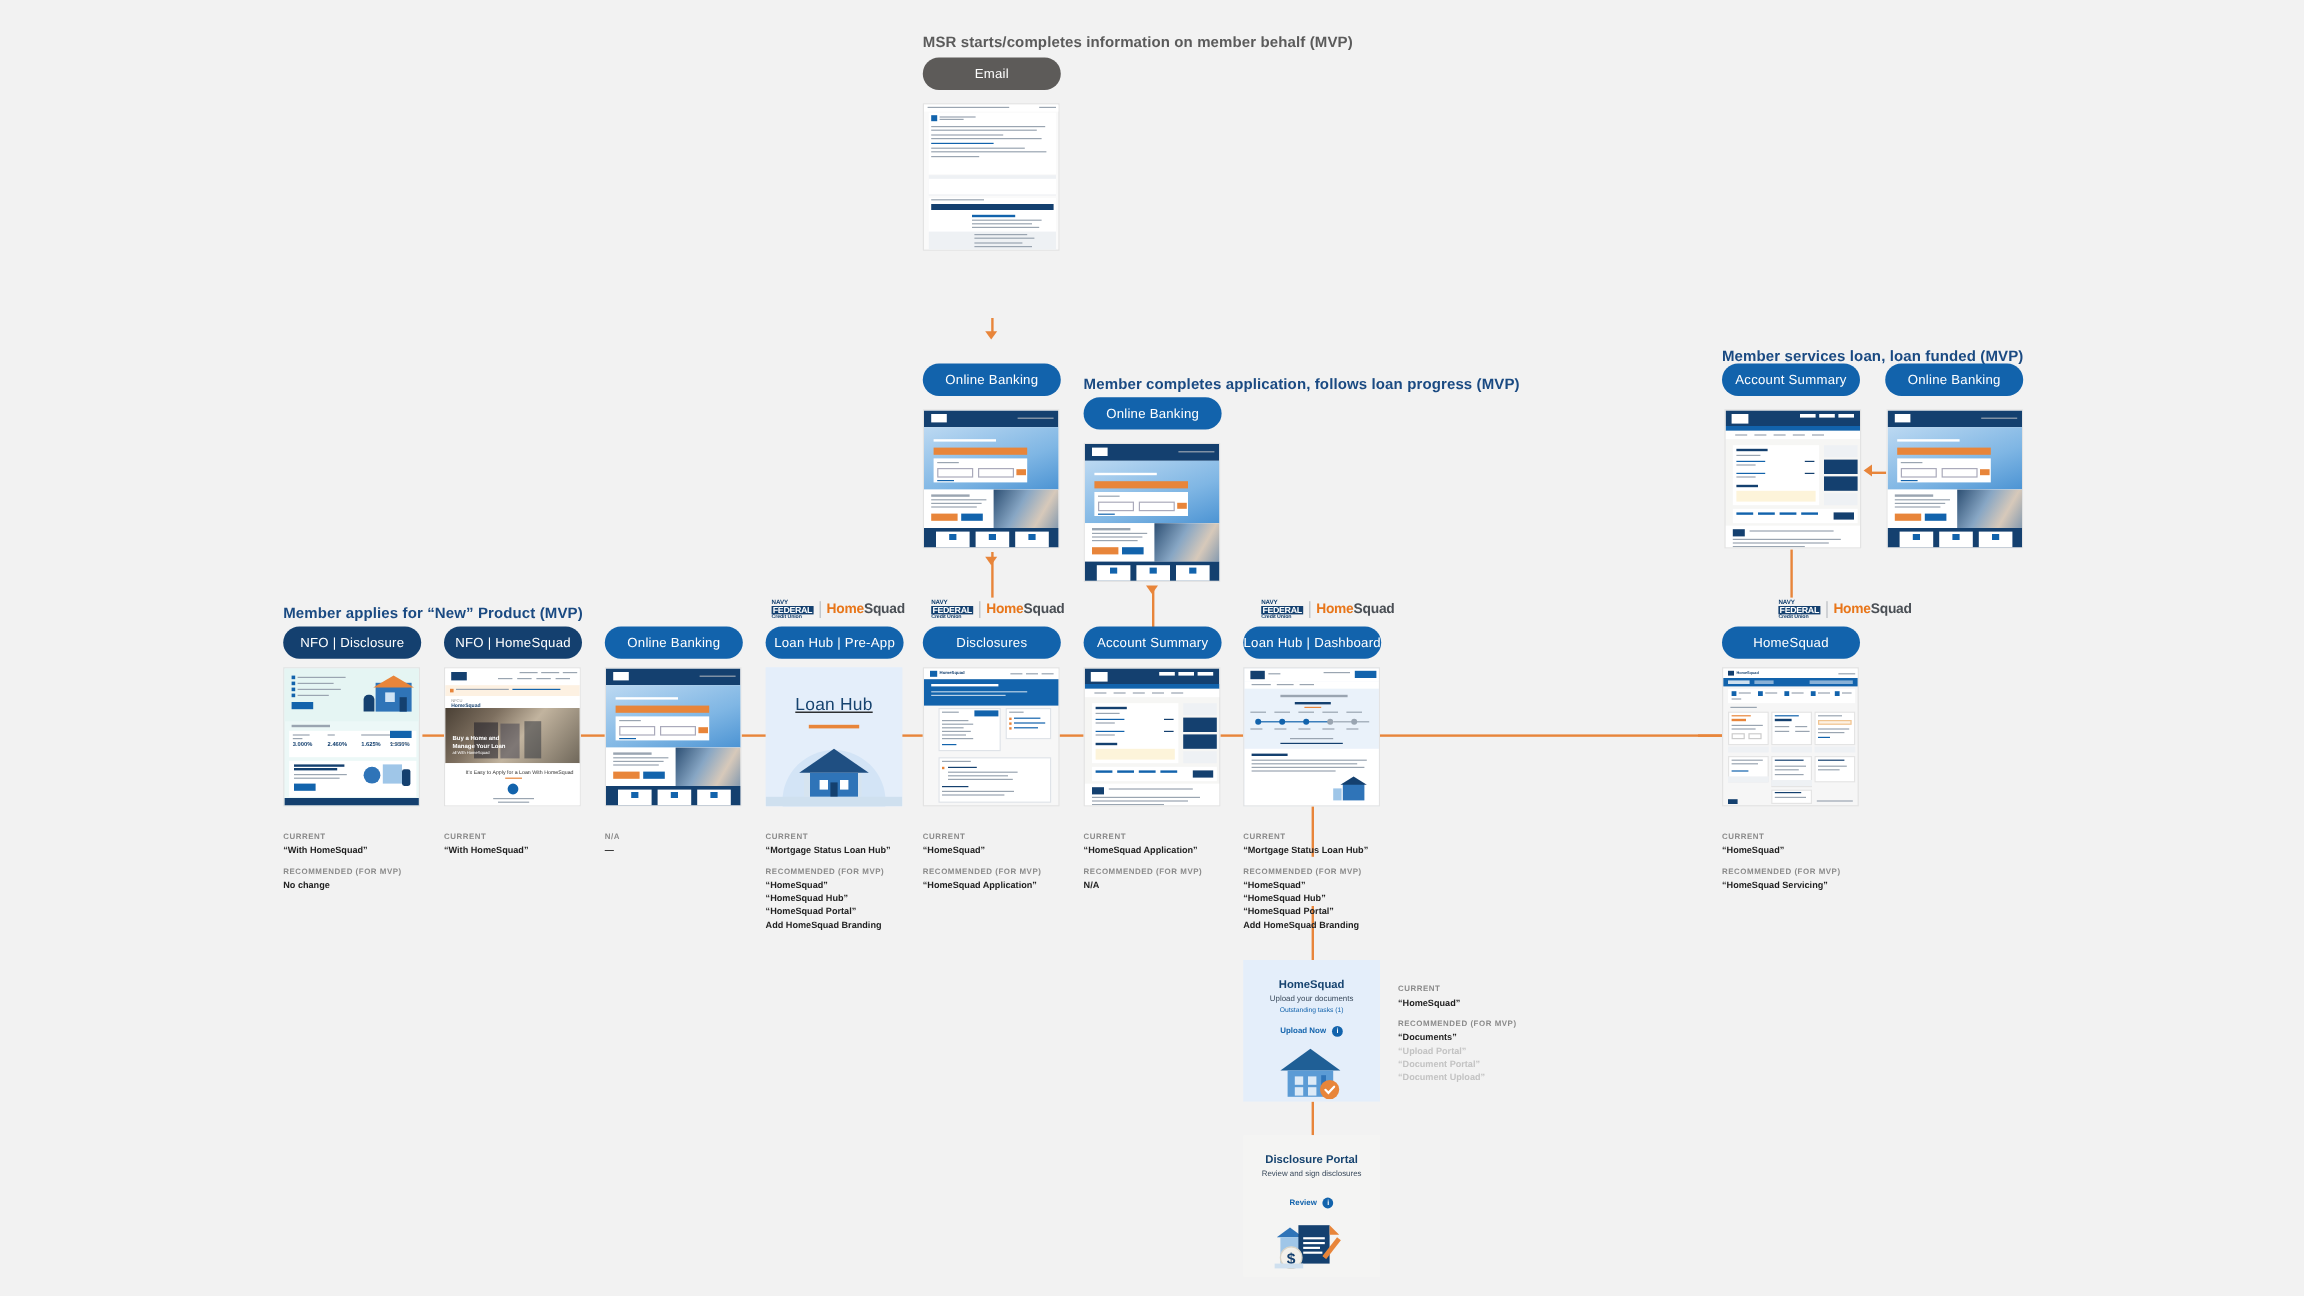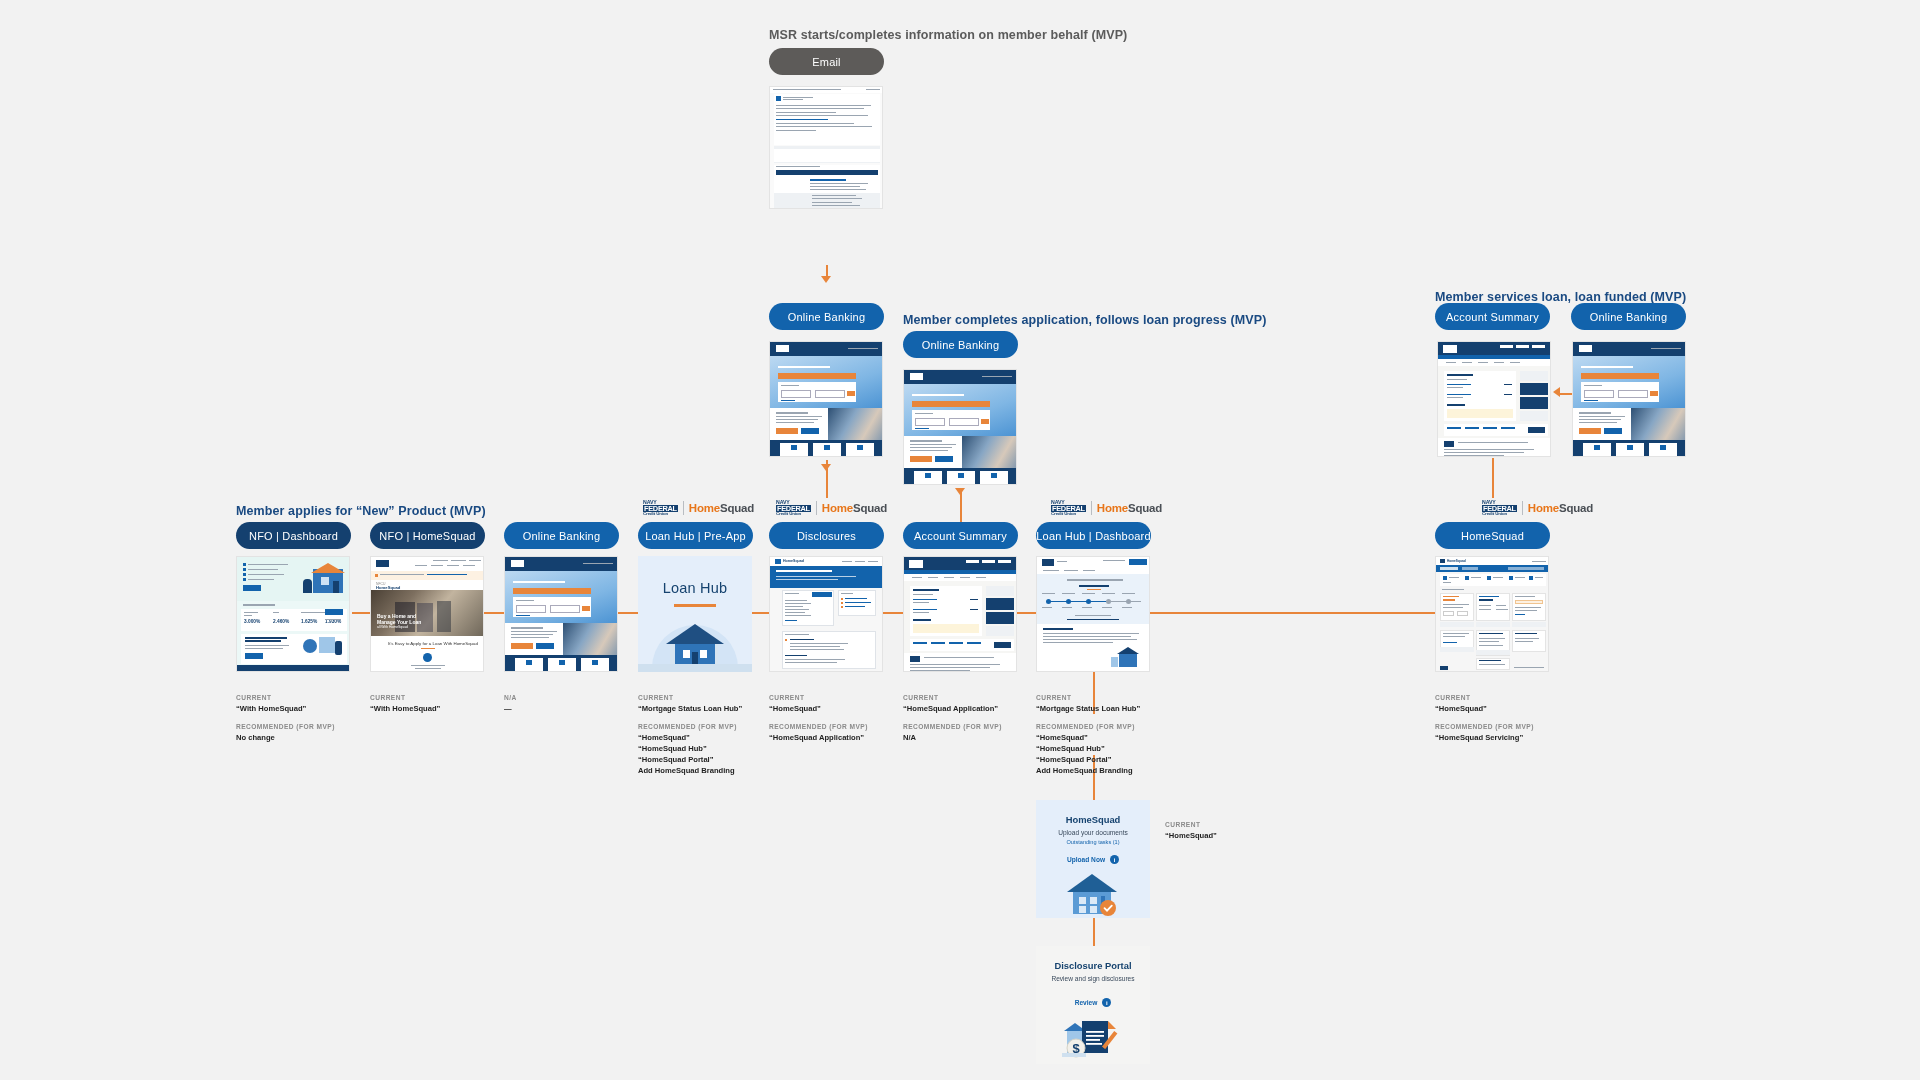--- a/index.html
+++ b/index.html
@@ -342,21 +342,21 @@
     <div class="bar w" style="left:10px; top:101px; width:28px; height:14px;"></div>
     <div class="bar w" style="left:43px; top:101px; width:28px; height:14px;"></div>
     <div class="bar w" style="left:76px; top:101px; width:28px; height:14px;"></div>
     <div class="bar b" style="left:21px; top:103px; width:6px; height:5px;"></div>
     <div class="bar b" style="left:54px; top:103px; width:6px; height:5px;"></div>
     <div class="bar b" style="left:87px; top:103px; width:6px; height:5px;"></div>
   </div>
 
   <div class="section-title" style="left:236px; top:504px;">Member applies for “New” Product (MVP)</div>
 
-  <div class="pill navy" style="left:236px; top:522px; width:115px;">NFO | Dashboard</div>
+  <div class="pill navy" style="left:236px; top:522px; width:115px;">NFO | Disclosure</div>
   <div class="shot" style="left:236px; top:556px; width:114px; height:116px; background:#ecf8f7;">
     <div style="position:absolute; left:0; top:0; width:114px; height:44px; background:#e5f5f3;"></div>
     <div class="bar b" style="left:6px; top:6px; width:2.6px; height:2.6px;"></div>
     <div class="bar t" style="left:11px; top:6.5px; width:40px; height:1.3px;"></div>
     <div class="bar b" style="left:6px; top:11px; width:2.6px; height:2.6px;"></div>
     <div class="bar t" style="left:11px; top:11.5px; width:30px; height:1.3px;"></div>
     <div class="bar b" style="left:6px; top:16px; width:2.6px; height:2.6px;"></div>
     <div class="bar t" style="left:11px; top:16.5px; width:36px; height:1.3px;"></div>
     <div class="bar b" style="left:6px; top:21px; width:2.6px; height:2.6px;"></div>
     <div class="bar t" style="left:11px; top:21.5px; width:26px; height:1.3px;"></div>
@@ -484,21 +484,21 @@
       <span class="l1">NAVY</span>
       <span class="l2">FEDERAL</span>
       <span class="l3">Credit Union</span>
     </div>
     <div class="divider"></div>
     <div class="hs">
       <span class="home">Home</span><span class="squad">Squad</span>
     </div>
   </div>
   <div class="pill blue" style="left:638px; top:522px; width:115px;">Loan Hub | Pre-App</div>
-  <div class="loanhub" style="left:638px; top:556px; width:114px; height:116px;">
+  <div class="loanhub" style="left:638px; top:556px; width:114px; height:116px;text-decoration:underline;">
     <div class="title">Loan Hub</div>
     <div class="rule"></div>
     <div class="artwrap">
       <div class="circle"></div>
       <svg width="114" height="62" viewBox="0 0 114 62" style="position:absolute; left:0; bottom:0;">
         <rect x="32" y="30" width="16" height="24" fill="#d6e4f0"></rect>
         <rect x="66" y="32" width="14" height="22" fill="#d6e4f0"></rect>
         <polygon points="57,14 86,34 28,34" fill="#1f4f82"></polygon>
         <rect x="37" y="34" width="40" height="20" fill="#2f74b8"></rect>
         <rect x="45" y="40" width="7" height="8" fill="#fff"></rect>
@@ -819,20 +819,27 @@
         <circle cx="43" cy="36" r="8" fill="#e8853a"></circle>
         <path d="M39.5,36.2 L42,38.7 L46.8,33.6" stroke="#fff" stroke-width="1.8" fill="none" stroke-linecap="round"></path>
       </svg>
     </div>
   </div>
   <div class="ann" style="left:1165px; top:821px;">
     <div class="grp">
       <div class="k">CURRENT</div>
       <div class="v">“HomeSquad”</div>
     </div>
+    <div class="grp">
+      <div class="k">RECOMMENDED (FOR MVP)</div>
+      <div class="v">“Documents”</div>
+      <div class="v faded">“Upload Portal”
+“Document Portal”
+“Document Upload”</div>
+    </div>
   </div>
 
   <div class="fcard lightgrey" style="left:1036px; top:946px; width:114px; height:118px;">
     <div class="ft">Disclosure Portal</div>
     <div class="fs">Review and sign disclosures</div>
     <div class="act" style="margin-top:16px;">
       <span>Review</span>
       <span class="dot">i</span>
     </div>
     <div class="art" style="margin-top:8px;">

